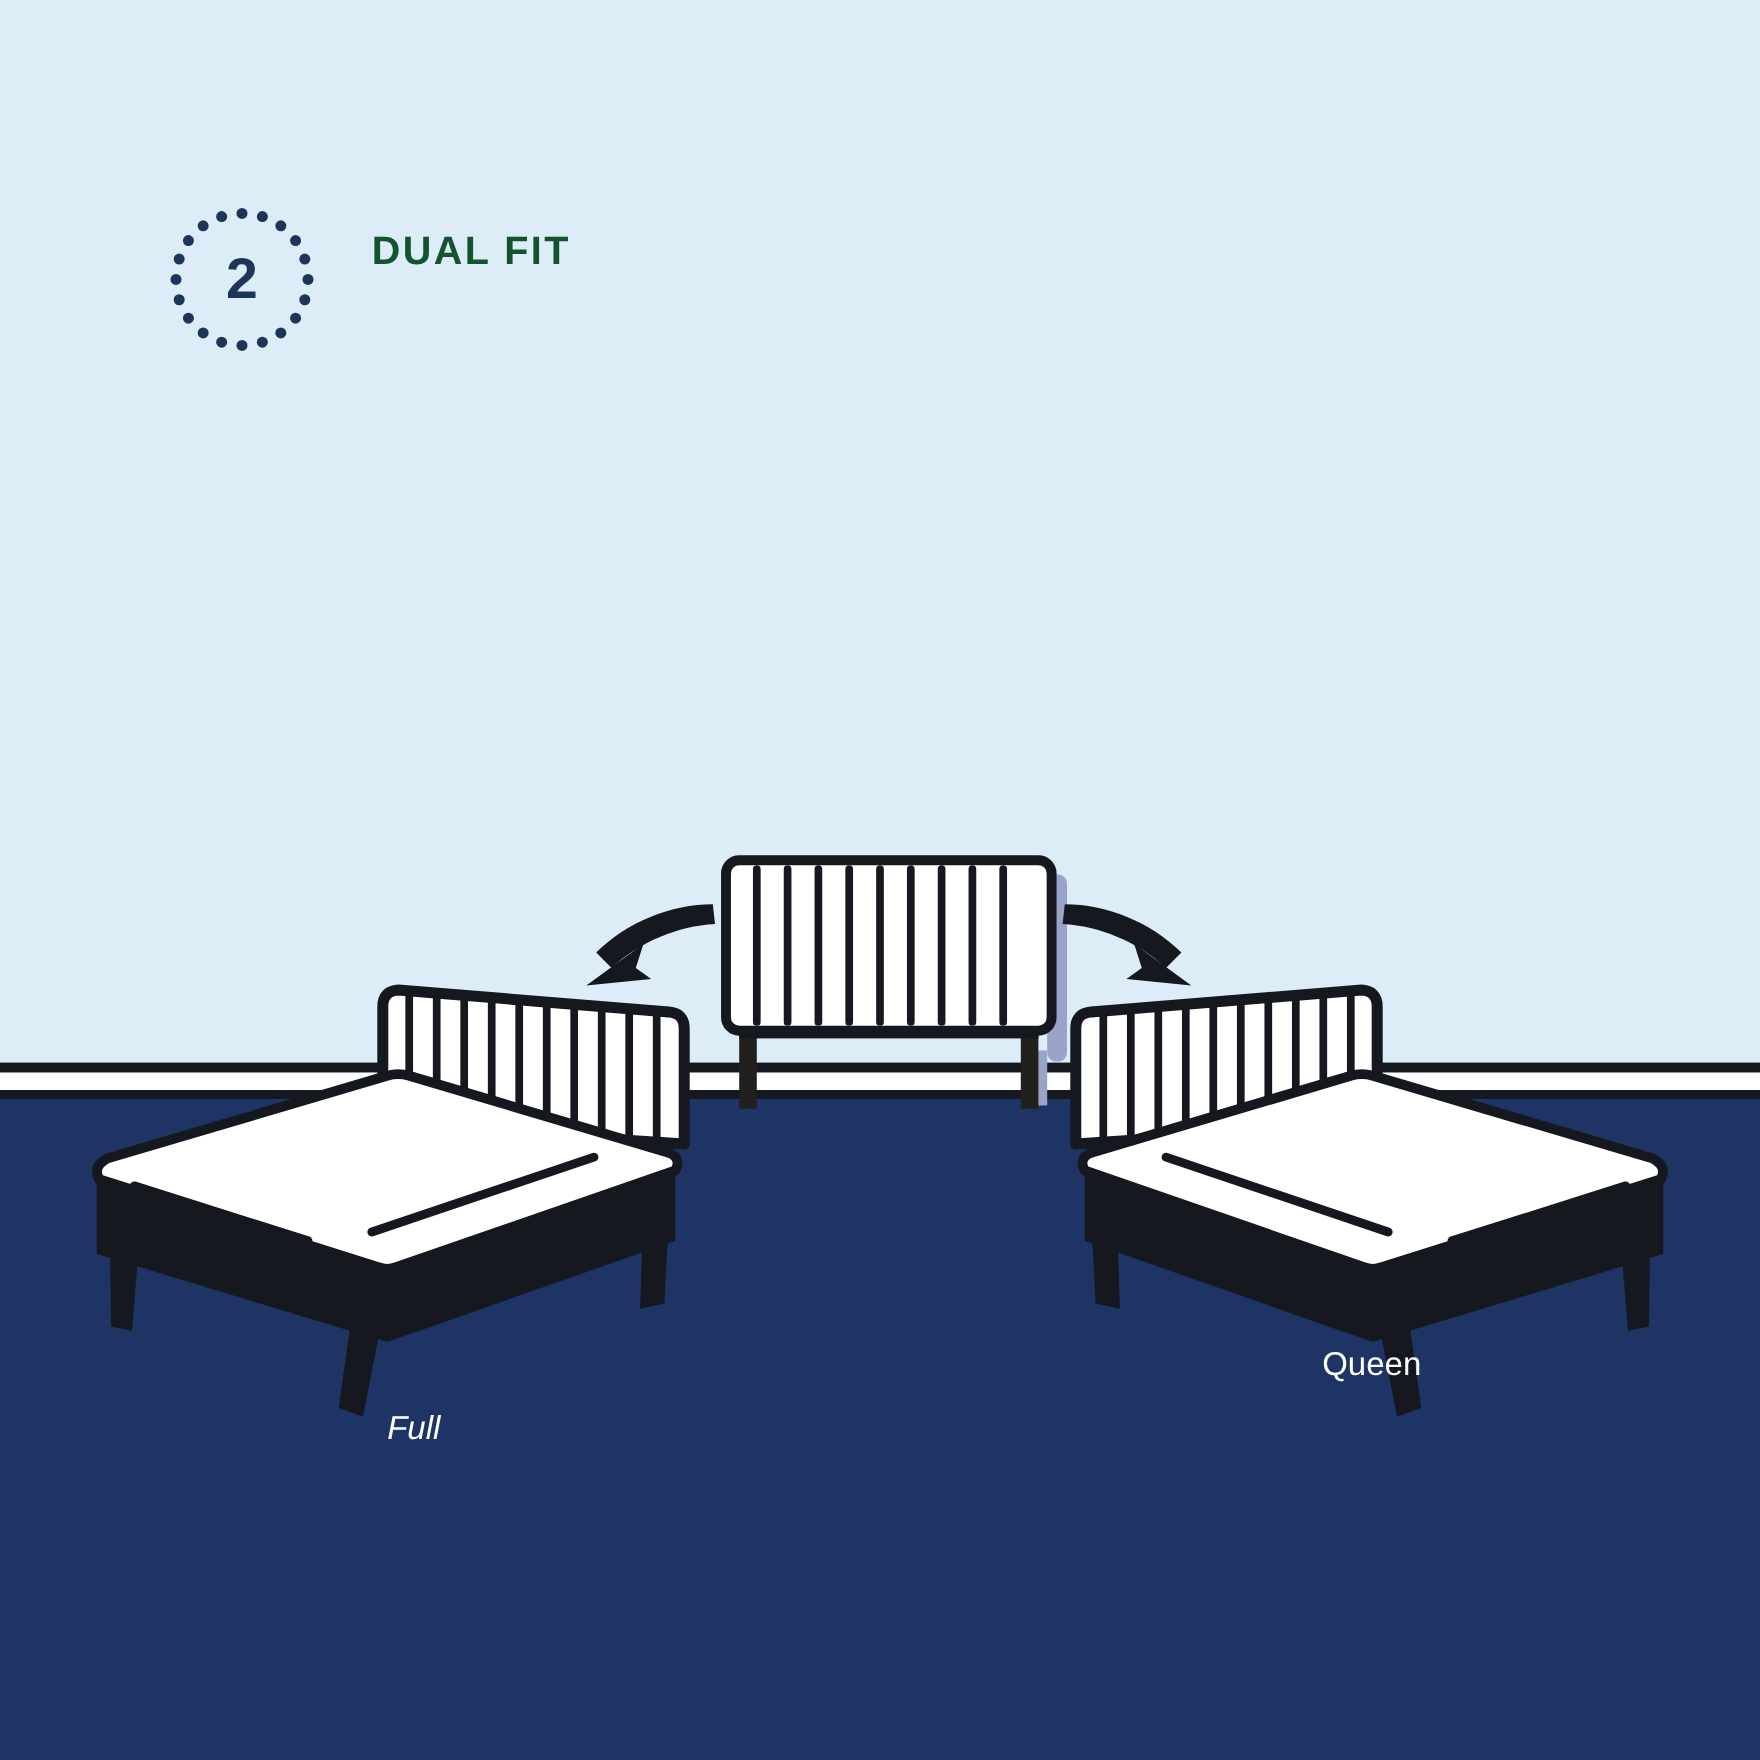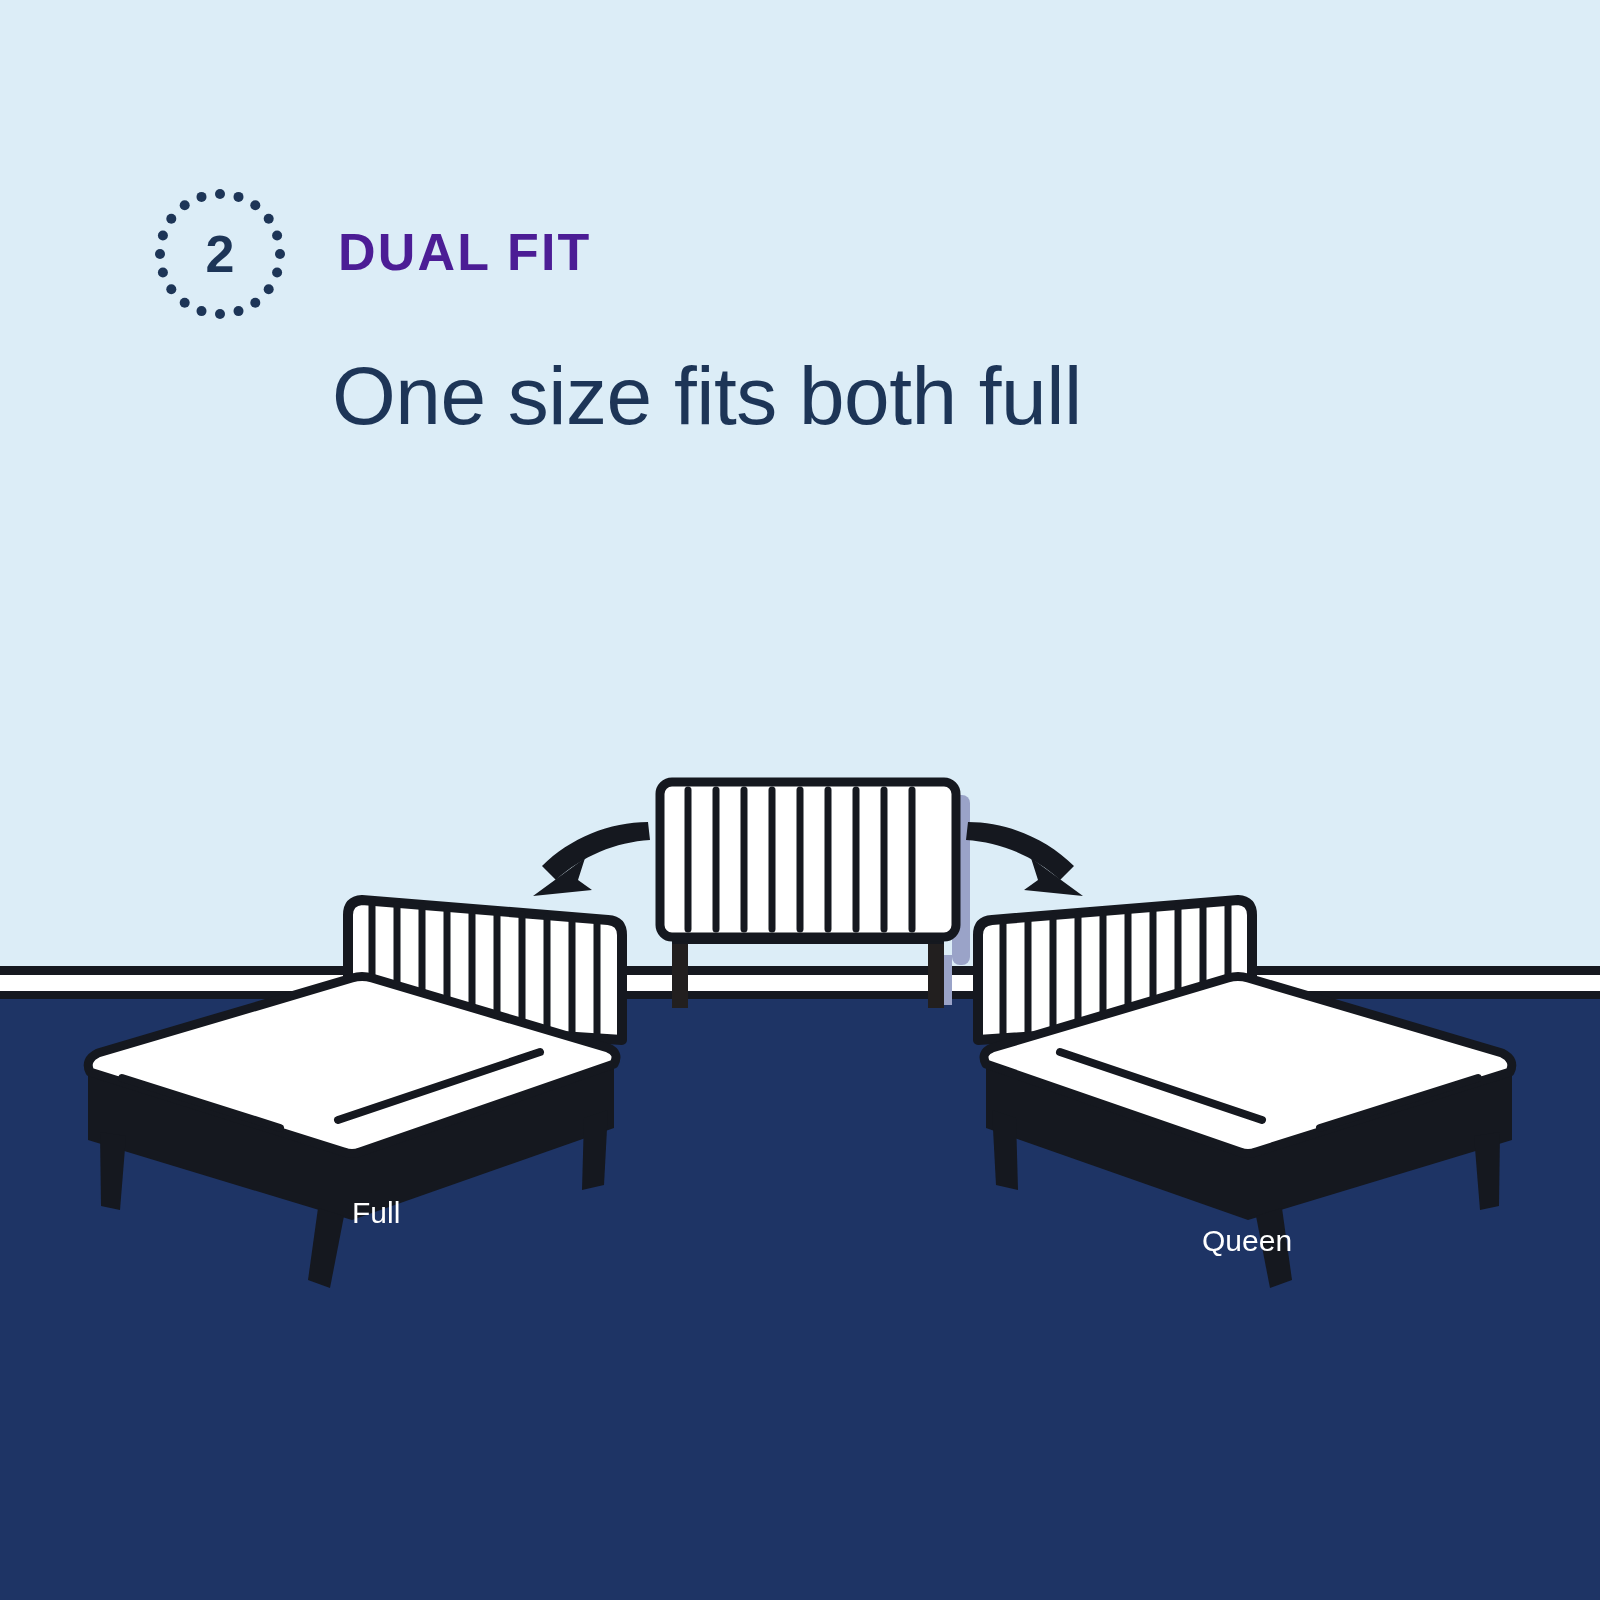--- a/index.html
+++ b/index.html
@@ -49,25 +49,25 @@
     justify-content: center;
     font-size: 52px;
     font-weight: 700;
     color: #1d3557;
     letter-spacing: 0px;
     line-height: 1;
   }
   .eyebrow {
     position: absolute;
     left: 186px;
-    top: 36px;
-    font-size: 52px;
+    top: 21px;
+    font-size: 36px;
     font-weight: 700;
     letter-spacing: 2.2px;
-    color: #4c1d95;
+    color: #14532d;
     white-space: nowrap;
   }
   .headline {
     position: absolute;
     left: 332px;
     top: 338px;
     width: 1060px;
     font-size: 82px;
     font-weight: 300;
     line-height: 1.42;
@@ -76,21 +76,21 @@
   }
   .headline .ln { display: block; white-space: nowrap; }
 
   .bedlabel {
     position: absolute;
     color: #ffffff;
     font-size: 30px;
     font-weight: 400;
     white-space: nowrap;
   }
-  #label-full  { left: 352px;  top: 1196px; }
+  #label-full  { left: 352px;  top: 1282px; font-style: italic; }
   #label-queen { left: 1202px; top: 1224px; }
 </style>
 </head>
 <body>
 
 <div id="stage">
 
   <svg id="scene" viewBox="0 0 1600 1600" xmlns="http://www.w3.org/2000/svg">
 
     <rect x="0" y="0" width="1600" height="972" fill="#dcedf7"></rect>
@@ -241,19 +241,18 @@
           <circle cx="32.7" cy="19.3" r="5"></circle>
           <circle cx="49.5" cy="10.9" r="5"></circle>
         </g>
       </svg>
       <div class="badge-num">2</div>
     </div>
     <div class="eyebrow">DUAL FIT</div>
   </div>
 
   <div class="headline">
-    <span class="ln">One size fits both full</span>
   </div>
 
   <div class="bedlabel" id="label-full">Full</div>
   <div class="bedlabel" id="label-queen">Queen</div>
 
 </div>
 
 </body></html>

